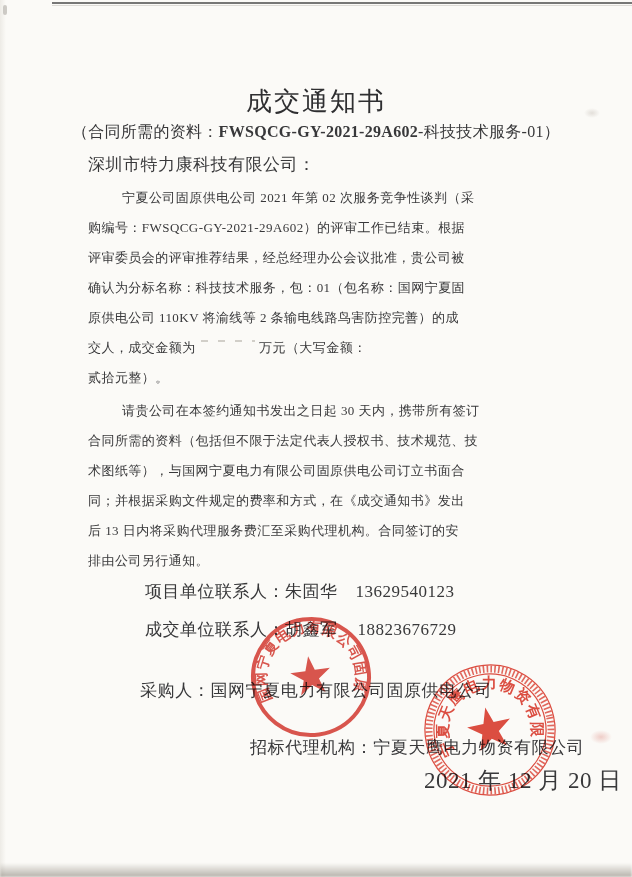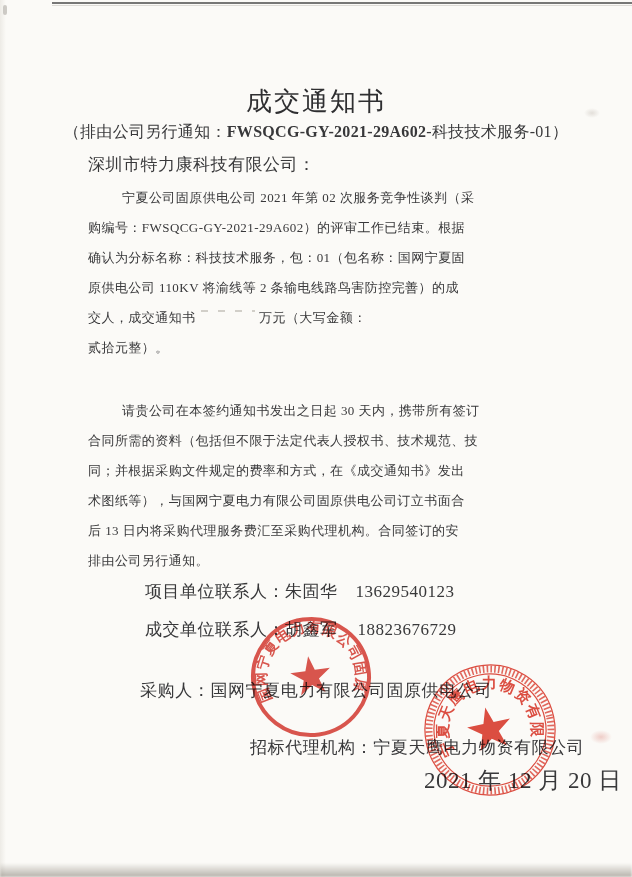--- a/index.html
+++ b/index.html
@@ -85,38 +85,39 @@
   <div class="edge-left"></div>
   <div class="scan-top-line"></div>
   <div class="scan-top-line2"></div>
   <div class="corner-speck"></div>
   <div class="smudge-right"></div>
   <div class="smudge-right2"></div>
   <div class="scan-bottom-band"></div>
 
   <h1 class="title">成交通知书</h1>
 
-  <div class="notice-no"><span>（排由公司另行通知：</span><b>FWSQCG-GY-2021-29A602</b><span>-科技技术服务-01）</span></div>
+  <div class="notice-no"><span>（合同所需的资料：</span><b>FWSQCG-GY-2021-29A602</b><span>-科技技术服务-01）</span></div>
 
   <div class="addressee">深圳市特力康科技有限公司：</div>
 
   <div class="para p1">
     <div class="ln ind">宁夏公司固原供电公司 2021 年第 02 次服务竞争性谈判（采</div>
     <div class="ln">购编号：FWSQCG-GY-2021-29A602）的评审工作已结束。根据</div>
+    <div class="ln">评审委员会的评审推荐结果，经总经理办公会议批准，贵公司被</div>
     <div class="ln">确认为分标名称：科技技术服务，包：01（包名称：国网宁夏固</div>
     <div class="ln">原供电公司 110KV 将渝线等 2 条输电线路鸟害防控完善）的成</div>
-    <div class="ln"><span>交人，成交通知书 </span><span class="redacted"></span><span> 万元（大写金额：</span></div>
+    <div class="ln"><span>交人，成交金额为 </span><span class="redacted"></span><span> 万元（大写金额：</span></div>
     <div class="ln">贰拾元整）。</div>
   </div>
 
   <div class="para p2">
     <div class="ln ind">请贵公司在本签约通知书发出之日起 30 天内，携带所有签订</div>
     <div class="ln">合同所需的资料（包括但不限于法定代表人授权书、技术规范、技</div>
+    <div class="ln">术图纸等），与国网宁夏电力有限公司固原供电公司订立书面合</div>
     <div class="ln">同；并根据采购文件规定的费率和方式，在《成交通知书》发出</div>
-    <div class="ln">术图纸等），与国网宁夏电力有限公司固原供电公司订立书面合</div>
     <div class="ln">后 13 日内将采购代理服务费汇至采购代理机构。合同签订的安</div>
     <div class="ln">排由公司另行通知。</div>
   </div>
 
   <div class="contact c1"><span>项目单位联系人：</span><span class="nm">朱固华</span><span class="ph">13629540123</span></div>
 
   <div class="contact c2"><span>成交单位联系人：</span><span class="nm">胡鑫军</span><span class="ph">18823676729</span></div>
 
   <div class="buyer-line"><span>采购人：</span><span>国网宁夏电力有限公司固原供电公司</span></div>
 

